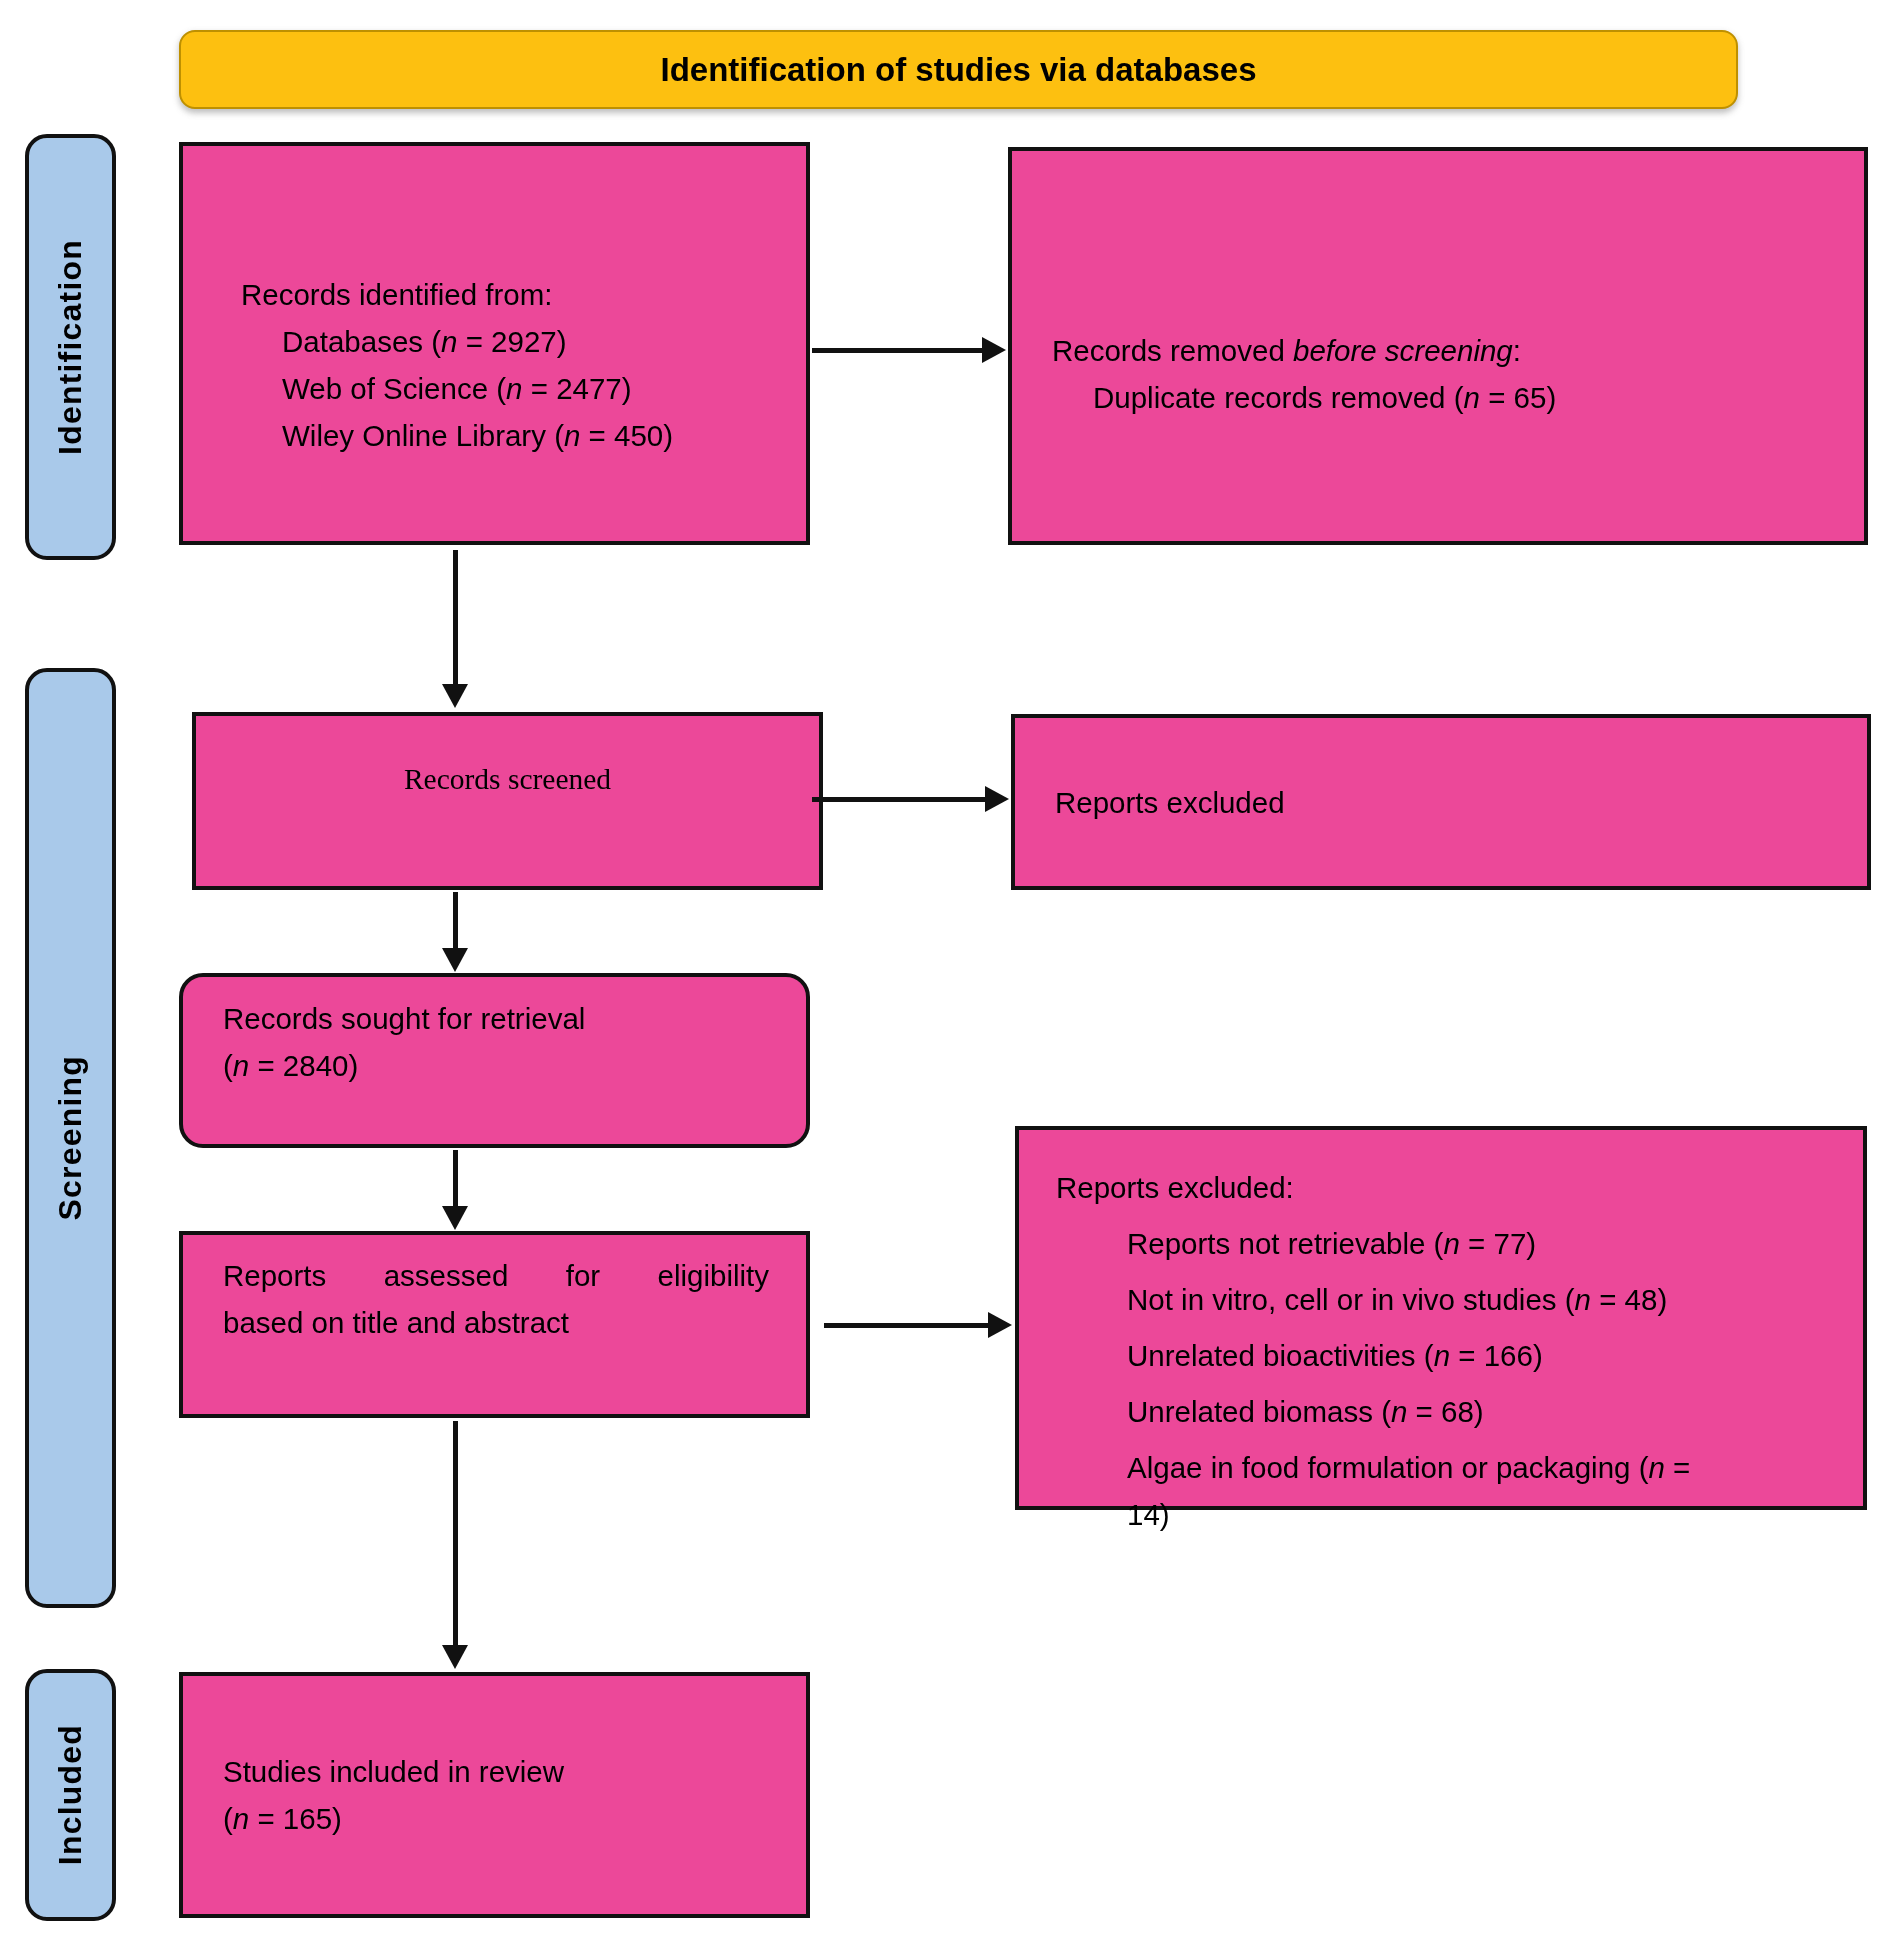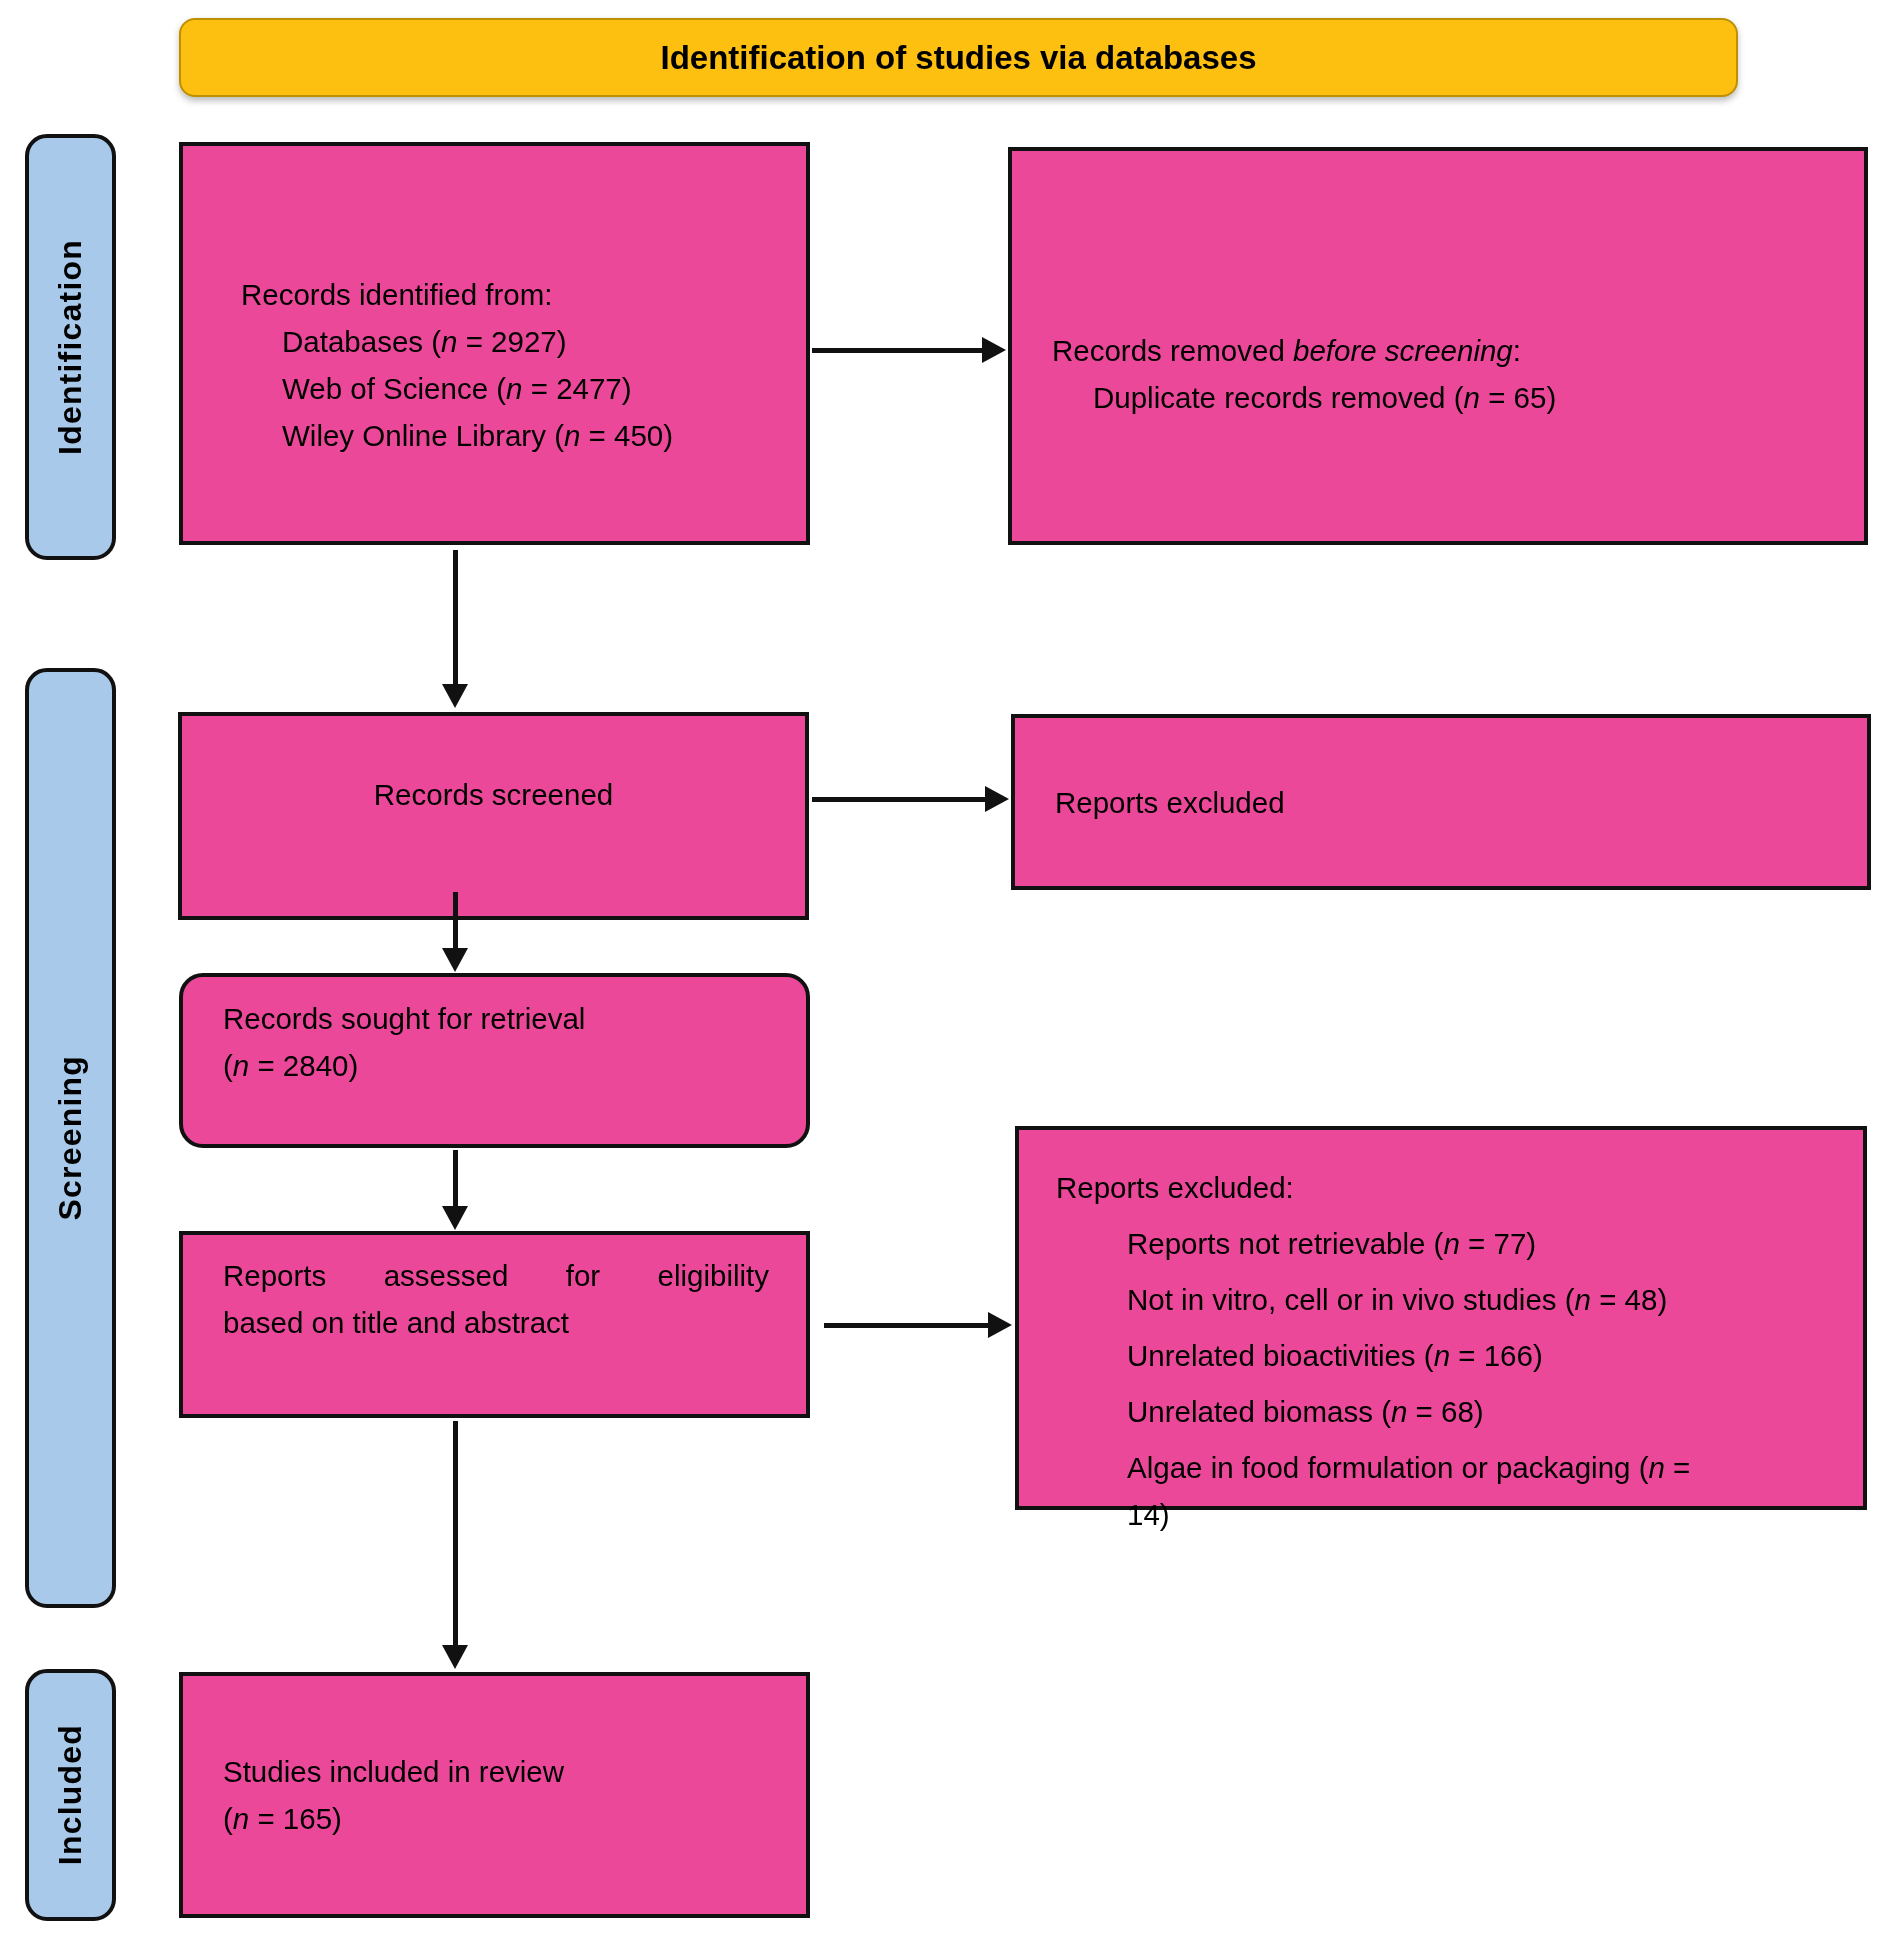--- a/index.html
+++ b/index.html
@@ -57,21 +57,21 @@
   .arrow-h .shaft{position:absolute;left:0;top:11px;height:4.9px;background:#111;}
   .arrow-h .head{
     position:absolute;right:0;top:0;width:0;height:0;
     border-top:13.5px solid transparent;border-bottom:13.5px solid transparent;
     border-left:24.6px solid #111;
   }
 </style>
 </head>
 <body>
 
-<div class="banner" style="left:179px;top:18px;width:1559px;height:79px;">
+<div class="banner" style="left:179px;top:30px;width:1559px;height:79px;">
   <span>Identification of studies via databases</span>
 </div>
 
 <div class="stage" style="left:24.6px;top:134px;width:91px;height:426px;">
   <span class="stage-label">Identification</span>
 </div>
 <div class="stage" style="left:24.6px;top:668px;width:91px;height:940px;">
   <span class="stage-label">Screening</span>
 </div>
 <div class="stage" style="left:24.6px;top:1669px;width:91px;height:252px;">
@@ -83,21 +83,21 @@
   <div class="line indent">Databases (<i>n</i> = 2927)</div>
   <div class="line indent">Web of Science (<i>n</i> = 2477)</div>
   <div class="line indent">Wiley Online Library (<i>n</i> = 450)</div>
 </div>
 
 <div class="fbox vcenter" style="left:1008px;top:147px;width:860px;height:398px;padding:55px 24.6px 0 40px;">
   <div class="line">Records removed <i>before screening</i>:</div>
   <div class="line indent">Duplicate records removed (<i>n</i> = 65)</div>
 </div>
 
-<div class="fbox vcenter" style="left:178px;top:712px;width:631px;height:208px;padding:0 12.3px 43px 12.3px;text-align:center;">
+<div class="fbox vcenter" style="left:192px;top:712px;width:631px;height:178px;padding:0 12.3px 43px 12.3px;text-align:center;font-family:Liberation Serif, serif;">
   <div class="line">Records screened</div>
 </div>
 
 <div class="fbox vcenter" style="left:1011px;top:714px;width:860px;height:176px;padding:0 24.6px 0 40px;">
   <div class="line">Reports excluded</div>
 </div>
 
 <div class="fbox" style="left:179px;top:973px;width:631px;height:175px;padding:18.4px 24.6px 0 40px;border-radius:24px;">
   <div class="line">Records sought for retrieval</div>
   <div class="line">(<i>n</i> = 2840)</div>

